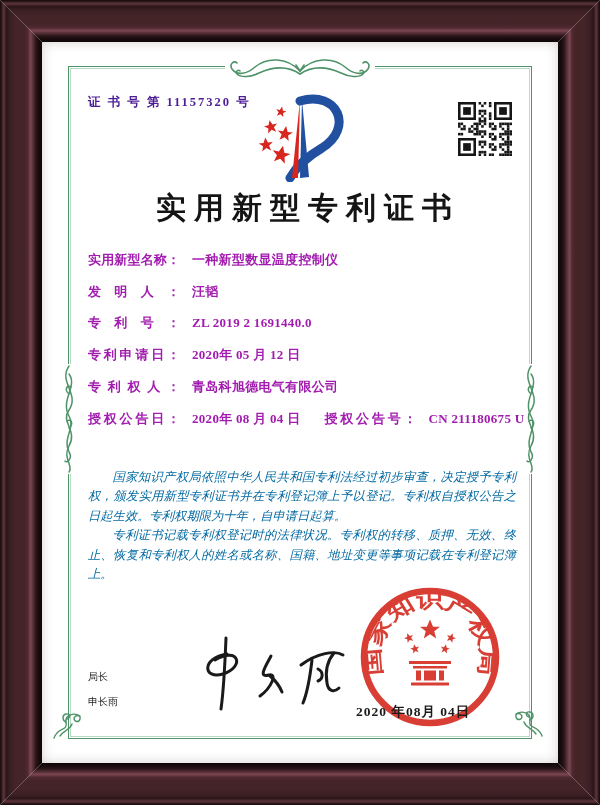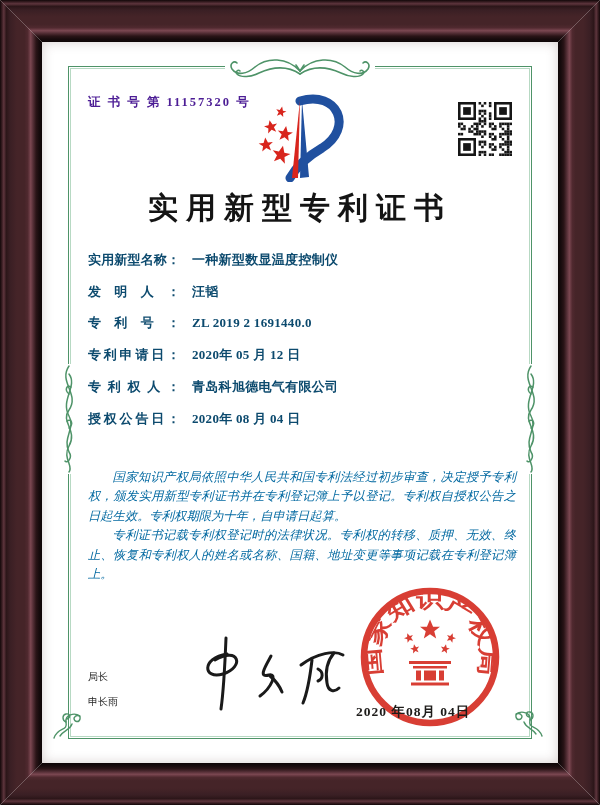--- a/index.html
+++ b/index.html
@@ -24,24 +24,24 @@
          box-shadow:inset 0 0 12px rgba(70,35,35,.22);z-index:1;}
   .gborder{position:absolute;left:26px;top:24px;width:462px;height:671px;
            border:1px solid #4e9368;pointer-events:none;}
   .gborder-inner{position:absolute;left:1px;top:1px;right:1px;bottom:1px;
            border:1px solid #b7d9c3;}
   .orn{position:absolute;background:#fff;}
   
   .cert-no{position:absolute;left:46px;top:52px;font-size:12.5px;letter-spacing:2px;color:#4c1d95;font-weight:600;}
   .logo{position:absolute;left:206px;top:52px;}
   .qr{position:absolute;left:416px;top:60px;}
-  .title{position:absolute;left:0;top:146px;width:100%;text-align:center;
+  .title{position:absolute;left:8px;top:146px;width:100%;text-align:center;
          font-size:30px;font-weight:700;letter-spacing:8px;color:#141414;}
   .fields{position:absolute;left:46px;top:202px;width:436px;}
-  .field-row{height:31.8px;display:flex;align-items:center;font-size:13px;font-weight:600;color:#0c4a6e;}
+  .field-row{height:31.8px;display:flex;align-items:center;font-size:13px;font-weight:600;color:#a21caf;}
   .f-label{display:inline-block;width:92px;text-align-last:justify;flex:none;}
   .f-value{margin-left:12px;white-space:nowrap;letter-spacing:.3px;}
   .pair2{display:flex;align-items:center;margin-left:24px;}
   .paras{position:absolute;left:46px;top:426px;width:428px;font-size:12.3px;line-height:19.4px;
          color:#0369a1;font-style:italic;text-align:justify;}
   .paras p{margin:0;text-indent:2em;}
   .director{position:absolute;left:46px;top:622px;font-family:"Liberation Sans","DejaVu Sans",sans-serif;
             font-size:10px;line-height:25px;color:#222;font-weight:500;}
   .signature{position:absolute;left:143px;top:591px;}
   .seal{position:absolute;left:310px;top:541px;opacity:.9;}
@@ -268,20 +268,24 @@
         <span class="f-label">专利申请日：</span>
         <span class="f-value">2020年 05 月 12 日</span>
       </div>
       <div class="field-row">
         <span class="f-label">专利权人：</span>
         <span class="f-value">青岛科旭德电气有限公司</span>
       </div>
       <div class="field-row">
         <span class="f-label">授权公告日：</span>
         <span class="f-value">2020年 08 月 04 日</span>
+        <span class="pair2">
+          <span class="f-label">授权公告号：</span>
+          <span class="f-value">CN 211180675 U</span>
+        </span>
       </div>
     </div>
 
     <div class="paras">
       <p>国家知识产权局依照中华人民共和国专利法经过初步审查，决定授予专利权，颁发实用新型专利证书并在专利登记簿上予以登记。专利权自授权公告之日起生效。专利权期限为十年，自申请日起算。</p>
       <p>专利证书记载专利权登记时的法律状况。专利权的转移、质押、无效、终止、恢复和专利权人的姓名或名称、国籍、地址变更等事项记载在专利登记簿上。</p>
     </div>
 
     <div class="director">
       <div>局长</div>

